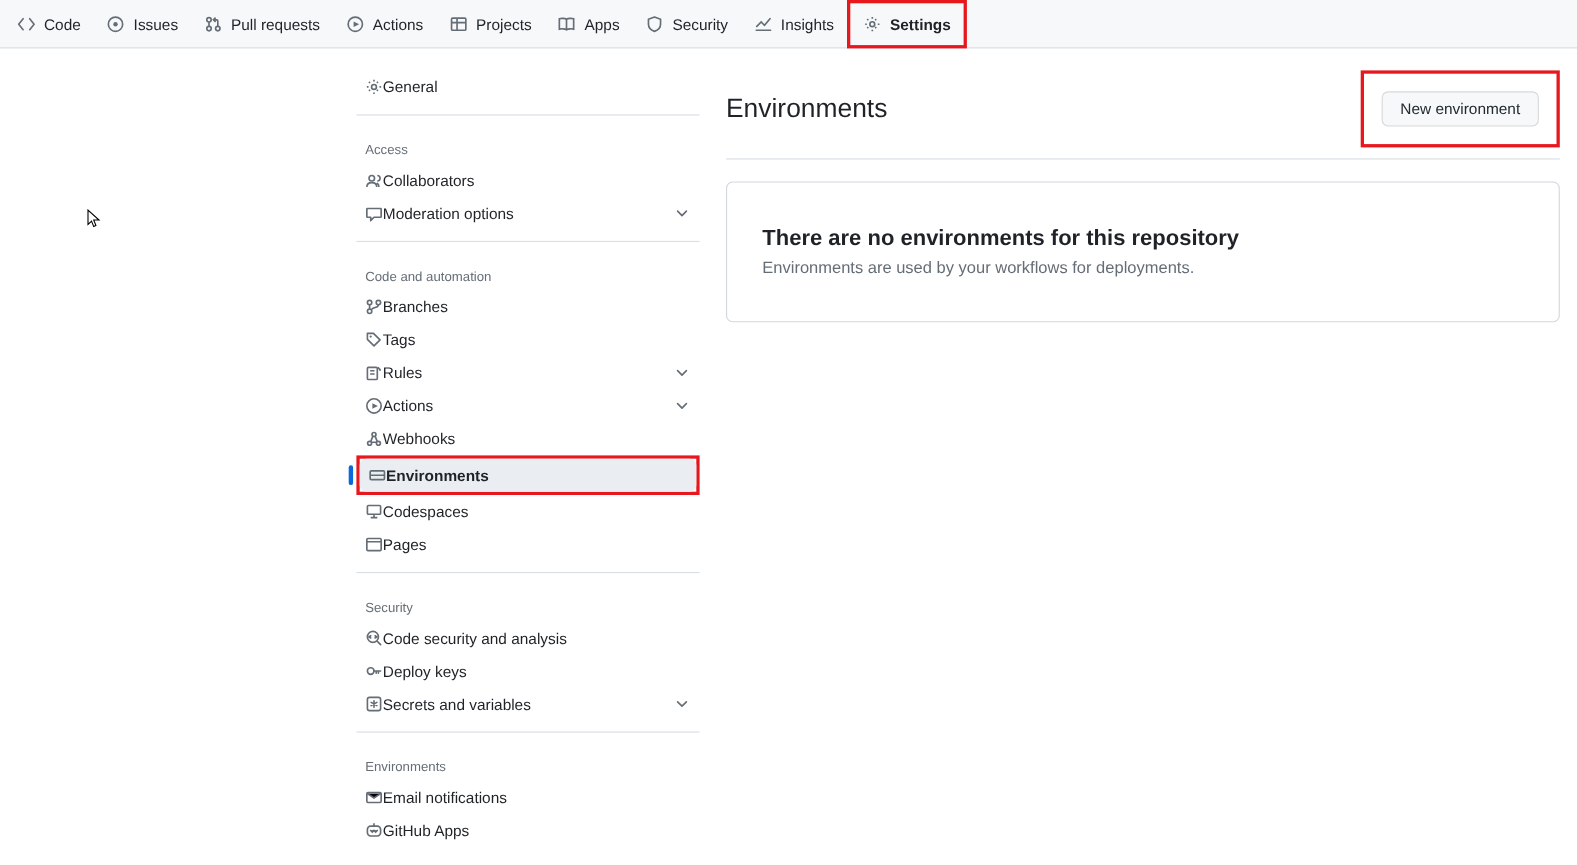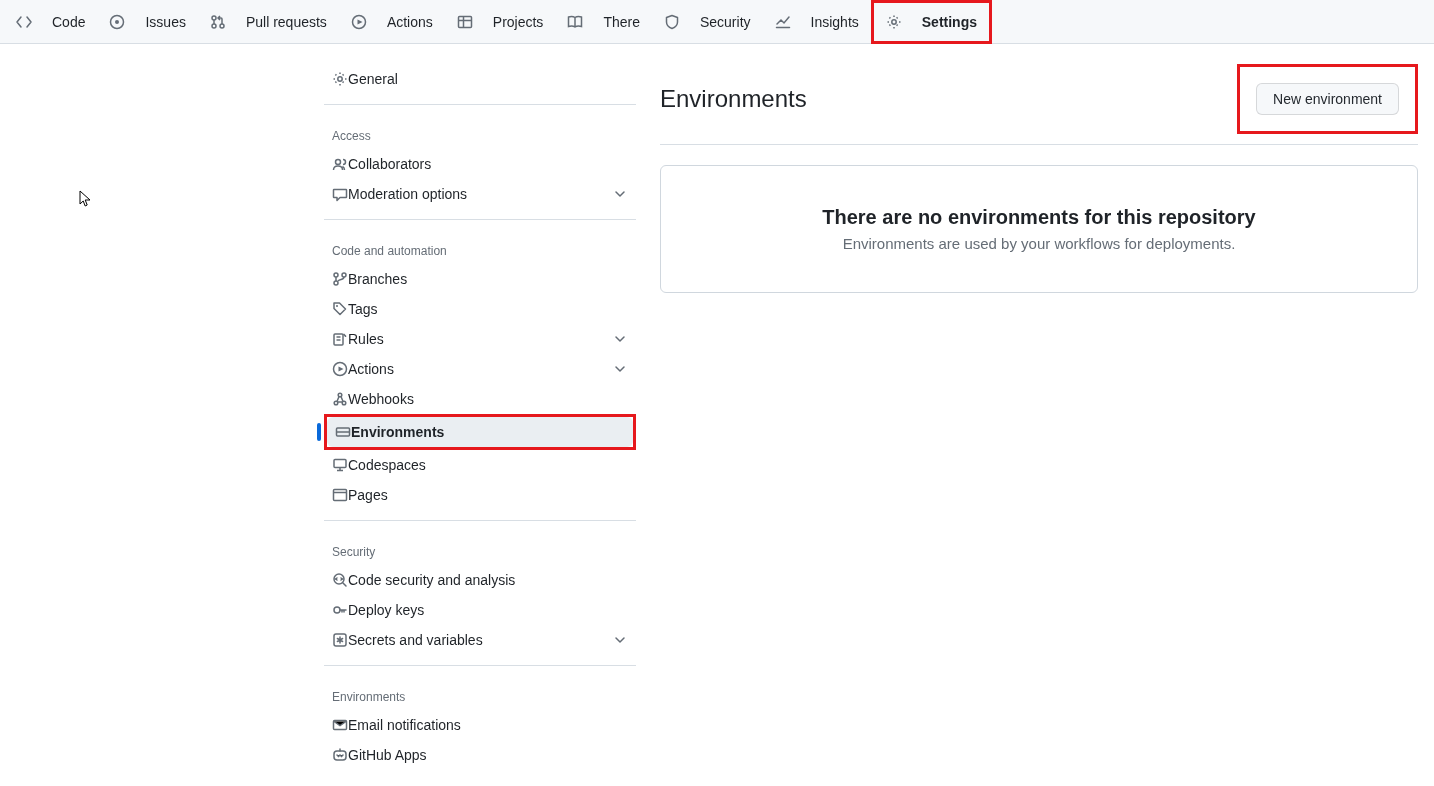--- a/index.html
+++ b/index.html
@@ -11,21 +11,21 @@
     --accent:#0969da;
     --bg-subtle:#f6f8fa;
     --highlight:#e6181d;
   }
   *{box-sizing:border-box}
   html,body{margin:0;padding:0;font-family:-apple-system,BlinkMacSystemFont,"Segoe UI",Helvetica,Arial,sans-serif;color:var(--fg);background:#fff;font-size:14px}
   body{width:1434px}
 
   
   .repo-nav{display:flex;align-items:center;border-bottom:1px solid var(--border-light);background:var(--bg-subtle);height:44px;padding:0 4px}
-  .repo-nav .tab{display:flex;align-items:center;gap:20px;padding:0 12px;height:40px;color:var(--fg);font-size:14px;cursor:pointer;white-space:nowrap}
+  .repo-nav .tab{display:flex;align-items:center;gap:8px;padding:0 12px;height:40px;color:var(--fg);font-size:14px;cursor:pointer;white-space:nowrap}
   .repo-nav .tab .icon{display:inline-flex;align-items:center;justify-content:center;width:16px;height:16px;color:#656d76}
   .repo-nav .tab.active{font-weight:600}
   .repo-nav .hl-settings{border:3px solid var(--highlight);padding:0;height:44px}
   .repo-nav .hl-settings .tab{height:100%}
 
   
   .layout{display:flex;padding:20px 16px;gap:24px}
   .cursor-ptr{position:absolute;left:78px;top:190px;color:#000;pointer-events:none}
 
   
@@ -39,21 +39,21 @@
   .sidebar .item.selected::before{content:"";position:absolute;left:-10px;top:6px;bottom:6px;width:4px;background:var(--accent);border-radius:2px}
   .sidebar .hl-env{border:3px solid var(--highlight);border-radius:0}
 
   
   .main{flex:1;max-width:780px}
   .main-header{display:flex;align-items:center;justify-content:space-between;padding-bottom:10px;border-bottom:1px solid var(--border-light)}
   .main-header h2{margin:0;font-size:24px;font-weight:400}
   .btn{display:inline-flex;align-items:center;padding:5px 16px;font-size:14px;font-weight:500;color:#24292f;background:#f6f8fa;border:1px solid rgba(31,35,40,.15);border-radius:6px;cursor:pointer;line-height:20px}
   .hl-btn{border:3px solid var(--highlight);padding:16px;border-radius:0}
 
-  .blankslate{margin-top:20px;border:1px solid var(--border);border-radius:6px;padding:40px 32px;text-align:center}
+  .blankslate{margin-top:20px;border:1px solid var(--border);border-radius:6px;padding:40px 32px;text-align:left}
   .blankslate h3{margin:0 0 6px;font-size:20px;font-weight:600}
   .blankslate p{margin:0;color:var(--muted);font-size:15px}
 
   svg{display:block}
 </style>
 </head>
 <body>
 
 <svg width="0" height="0" style="position:absolute">
   <defs>
@@ -199,21 +199,21 @@
         </svg>
       </span>
       <span>Projects</span>
     </div>
     <div class="tab">
       <span class="icon">
         <svg width="16" height="16" viewBox="0 0 16 16">
           <use href="#i-book"></use>
         </svg>
       </span>
-      <span>There</span>
+      <span>Apps</span>
     </div>
     <div class="tab">
       <span class="icon">
         <svg width="16" height="16" viewBox="0 0 16 16">
           <use href="#i-shield"></use>
         </svg>
       </span>
       <span>Security</span>
     </div>
     <div class="tab">

